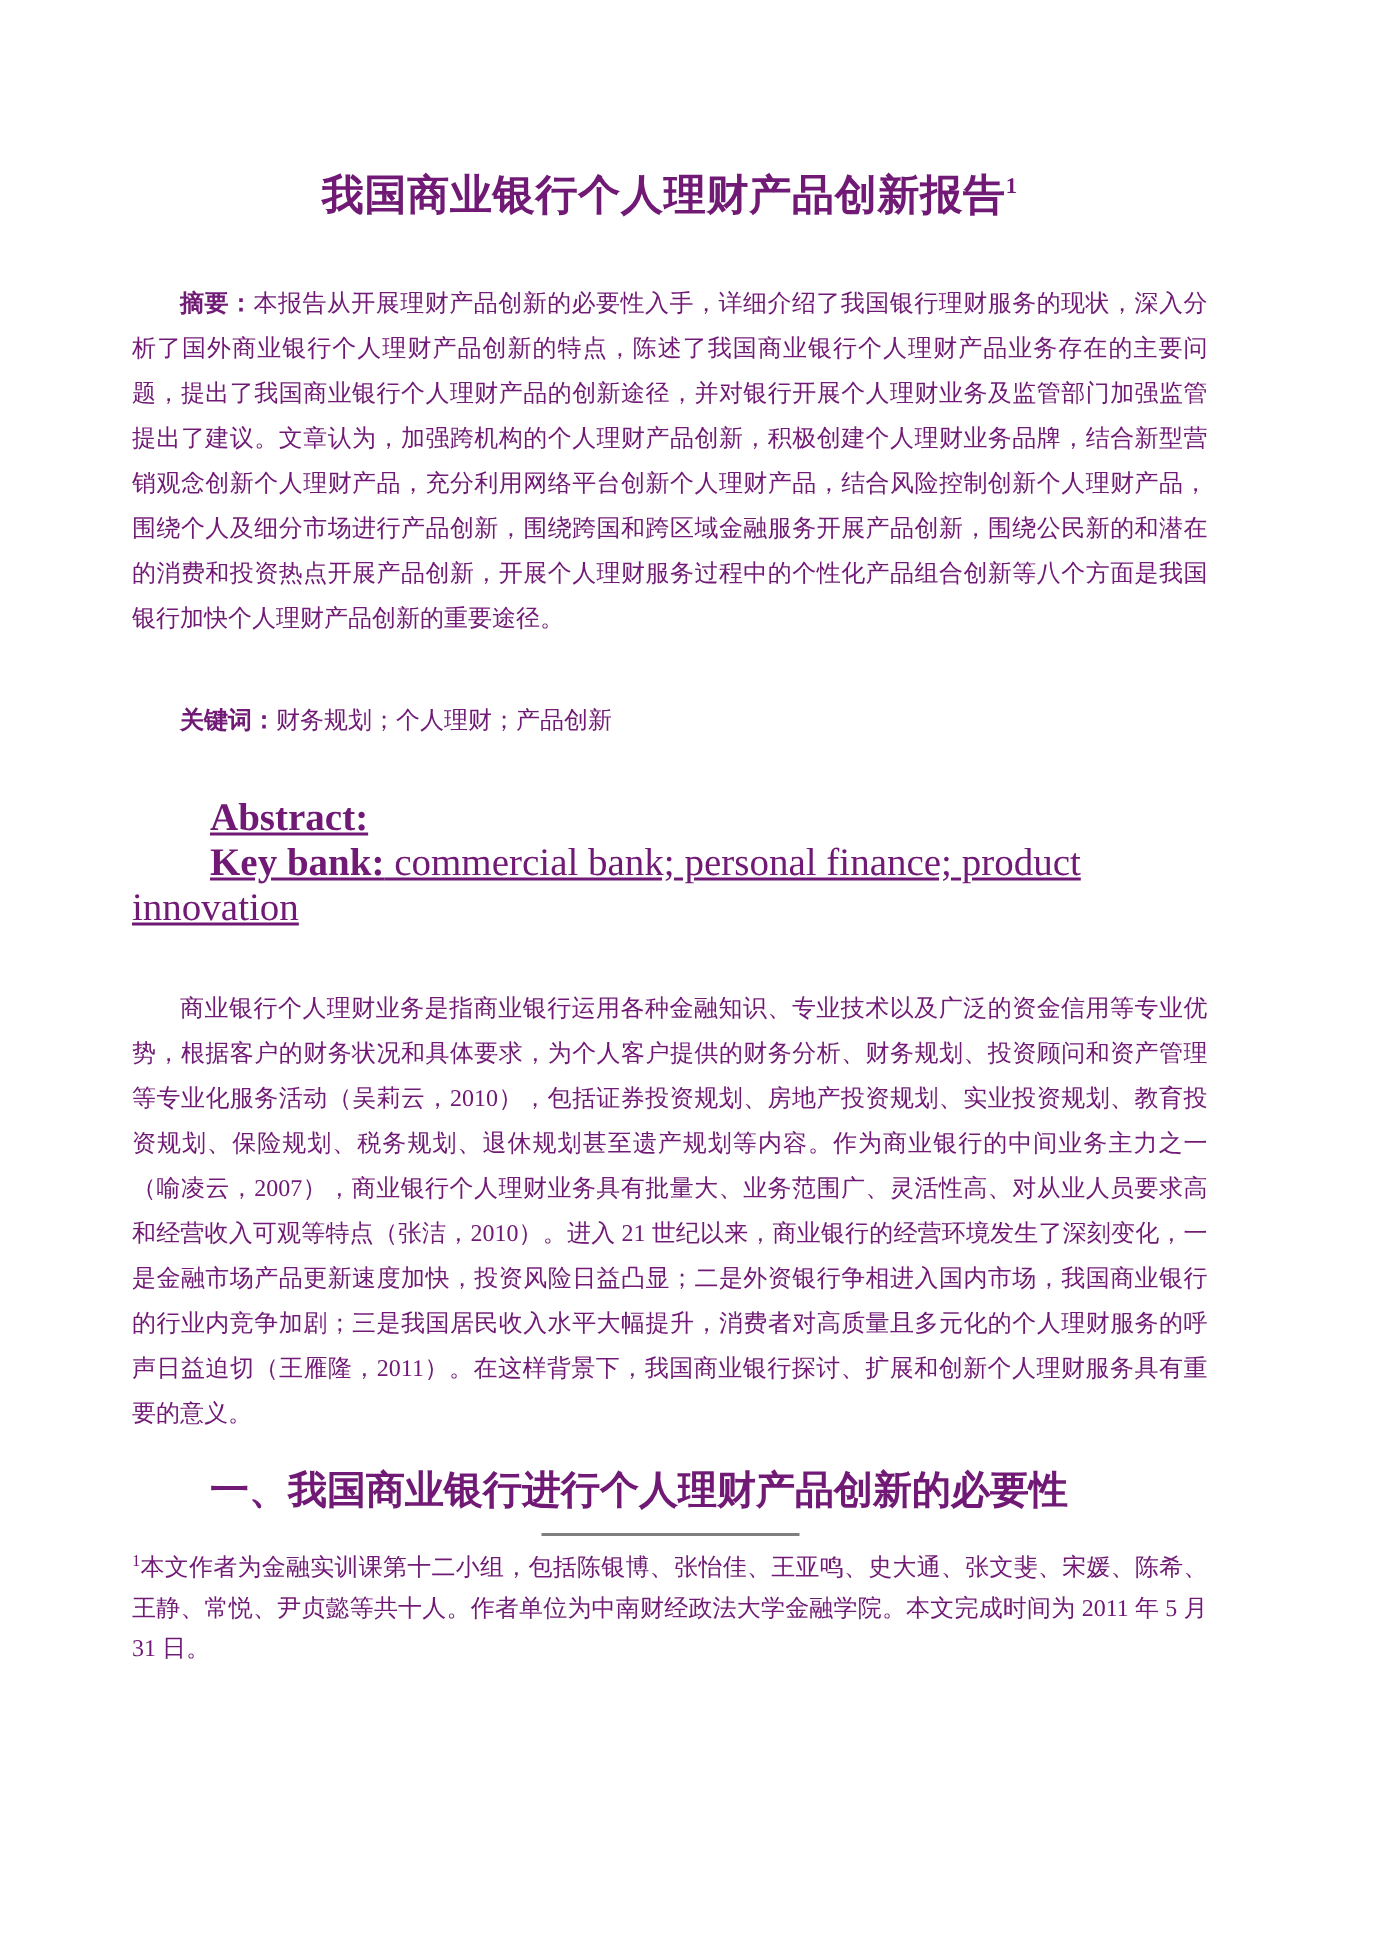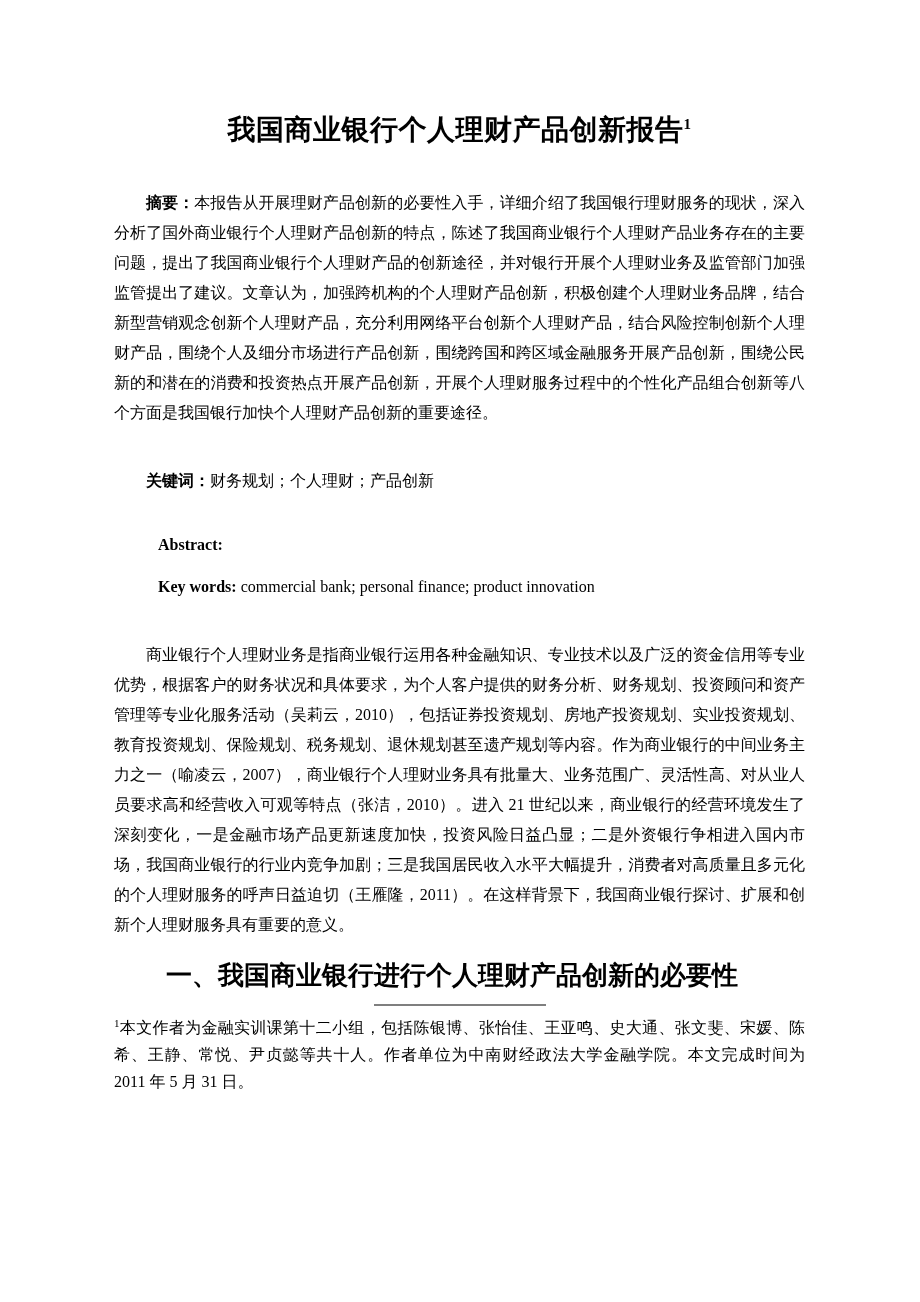--- a/index.html
+++ b/index.html
@@ -7,22 +7,22 @@
     padding: 0;
     background: #ffffff;
   }
   .page {
     position: relative;
     width: 920px;
     height: 1302px;
     margin: 0 auto;
     background: #ffffff;
     box-sizing: border-box;
-    padding: 112px 115px 0 114px;
-    color: #000000;
+    padding: 112px 115px 0 88px;
+    color: #701a75;
     font-family: "Liberation Serif", serif;
     overflow: hidden;
   }
   .doc-title {
     margin: 0;
     font-family: "Liberation Sans", sans-serif;
     font-weight: bold;
     font-size: 28px;
     line-height: 36px;
     text-align: center;
@@ -53,25 +53,26 @@
     font-weight: bold;
   }
   .keywords-para {
     margin-top: 38px;
     text-indent: 2em;
   }
   .en-block {
     margin-top: 34px;
   }
   .en-line {
-    margin: 12px;
-    font-size: 16px;
+    margin: 0;
+    font-size: 26px;
     line-height: 30px;
     text-indent: 2em;
     font-family: "Liberation Serif", serif;
+    text-decoration: underline;
   }
   .en-line b {
     font-weight: bold;
   }
   .body-para {
     margin-top: 38px;
   }
   .section-heading {
     margin: 18px 0 0 0;
     font-size: 26px;
@@ -105,21 +106,21 @@
 <div class="page">
 
   <h1 class="doc-title"><span>我国商业银行个人理财产品创新报告</span><sup>1</sup></h1>
 
   <p class="para indent2 abstract-para"><span class="cjk-label">摘要：</span><span>本报告从开展理财产品创新的必要性入手，详细介绍了我国银行理财服务的现状，深入分析了国外商业银行个人理财产品创新的特点，陈述了我国商业银行个人理财产品业务存在的主要问题，提出了我国商业银行个人理财产品的创新途径，并对银行开展个人理财业务及监管部门加强监管提出了建议。文章认为，加强跨机构的个人理财产品创新，积极创建个人理财业务品牌，结合新型营销观念创新个人理财产品，充分利用网络平台创新个人理财产品，结合风险控制创新个人理财产品，围绕个人及细分市场进行产品创新，围绕跨国和跨区域金融服务开展产品创新，围绕公民新的和潜在的消费和投资热点开展产品创新，开展个人理财服务过程中的个性化产品组合创新等八个方面是我国银行加快个人理财产品创新的重要途径。</span></p>
 
   <p class="para keywords-para"><span class="cjk-label">关键词：</span><span>财务规划；个人理财；产品创新</span></p>
 
   <div class="en-block">
     <p class="en-line"><b>Abstract:</b></p>
-    <p class="en-line"><b>Key words:</b><span> commercial bank; personal finance; product innovation</span></p>
+    <p class="en-line"><b>Key bank:</b><span> commercial bank; personal finance; product innovation</span></p>
   </div>
 
   <p class="para indent2 body-para"><span>商业银行个人理财业务是指商业银行运用各种金融知识、专业技术以及广泛的资金信用等专业优势，根据客户的财务状况和具体要求，为个人客户提供的财务分析、财务规划、投资顾问和资产管理等专业化服务活动（吴莉云，2010），包括证券投资规划、房地产投资规划、实业投资规划、教育投资规划、保险规划、税务规划、退休规划甚至遗产规划等内容。作为商业银行的中间业务主力之一（喻凌云，2007），商业银行个人理财业务具有批量大、业务范围广、灵活性高、对从业人员要求高和经营收入可观等特点（张洁，2010）。进入 21 世纪以来，商业银行的经营环境发生了深刻变化，一是金融市场产品更新速度加快，投资风险日益凸显；二是外资银行争相进入国内市场，我国商业银行的行业内竞争加剧；三是我国居民收入水平大幅提升，消费者对高质量且多元化的个人理财服务的呼声日益迫切（王雁隆，2011）。在这样背景下，我国商业银行探讨、扩展和创新个人理财服务具有重要的意义。</span></p>
 
   <h2 class="section-heading"><span>一、我国商业银行进行个人理财产品创新的必要性</span></h2>
 
   <hr class="footnote-rule">
 
   <p class="footnote-text"><sup>1</sup><span>本文作者为金融实训课第十二小组，包括陈银博、张怡佳、王亚鸣、史大通、张文斐、宋媛、陈希、王静、常悦、尹贞懿等共十人。作者单位为中南财经政法大学金融学院。本文完成时间为 2011 年 5 月 31 日。</span></p>
 

